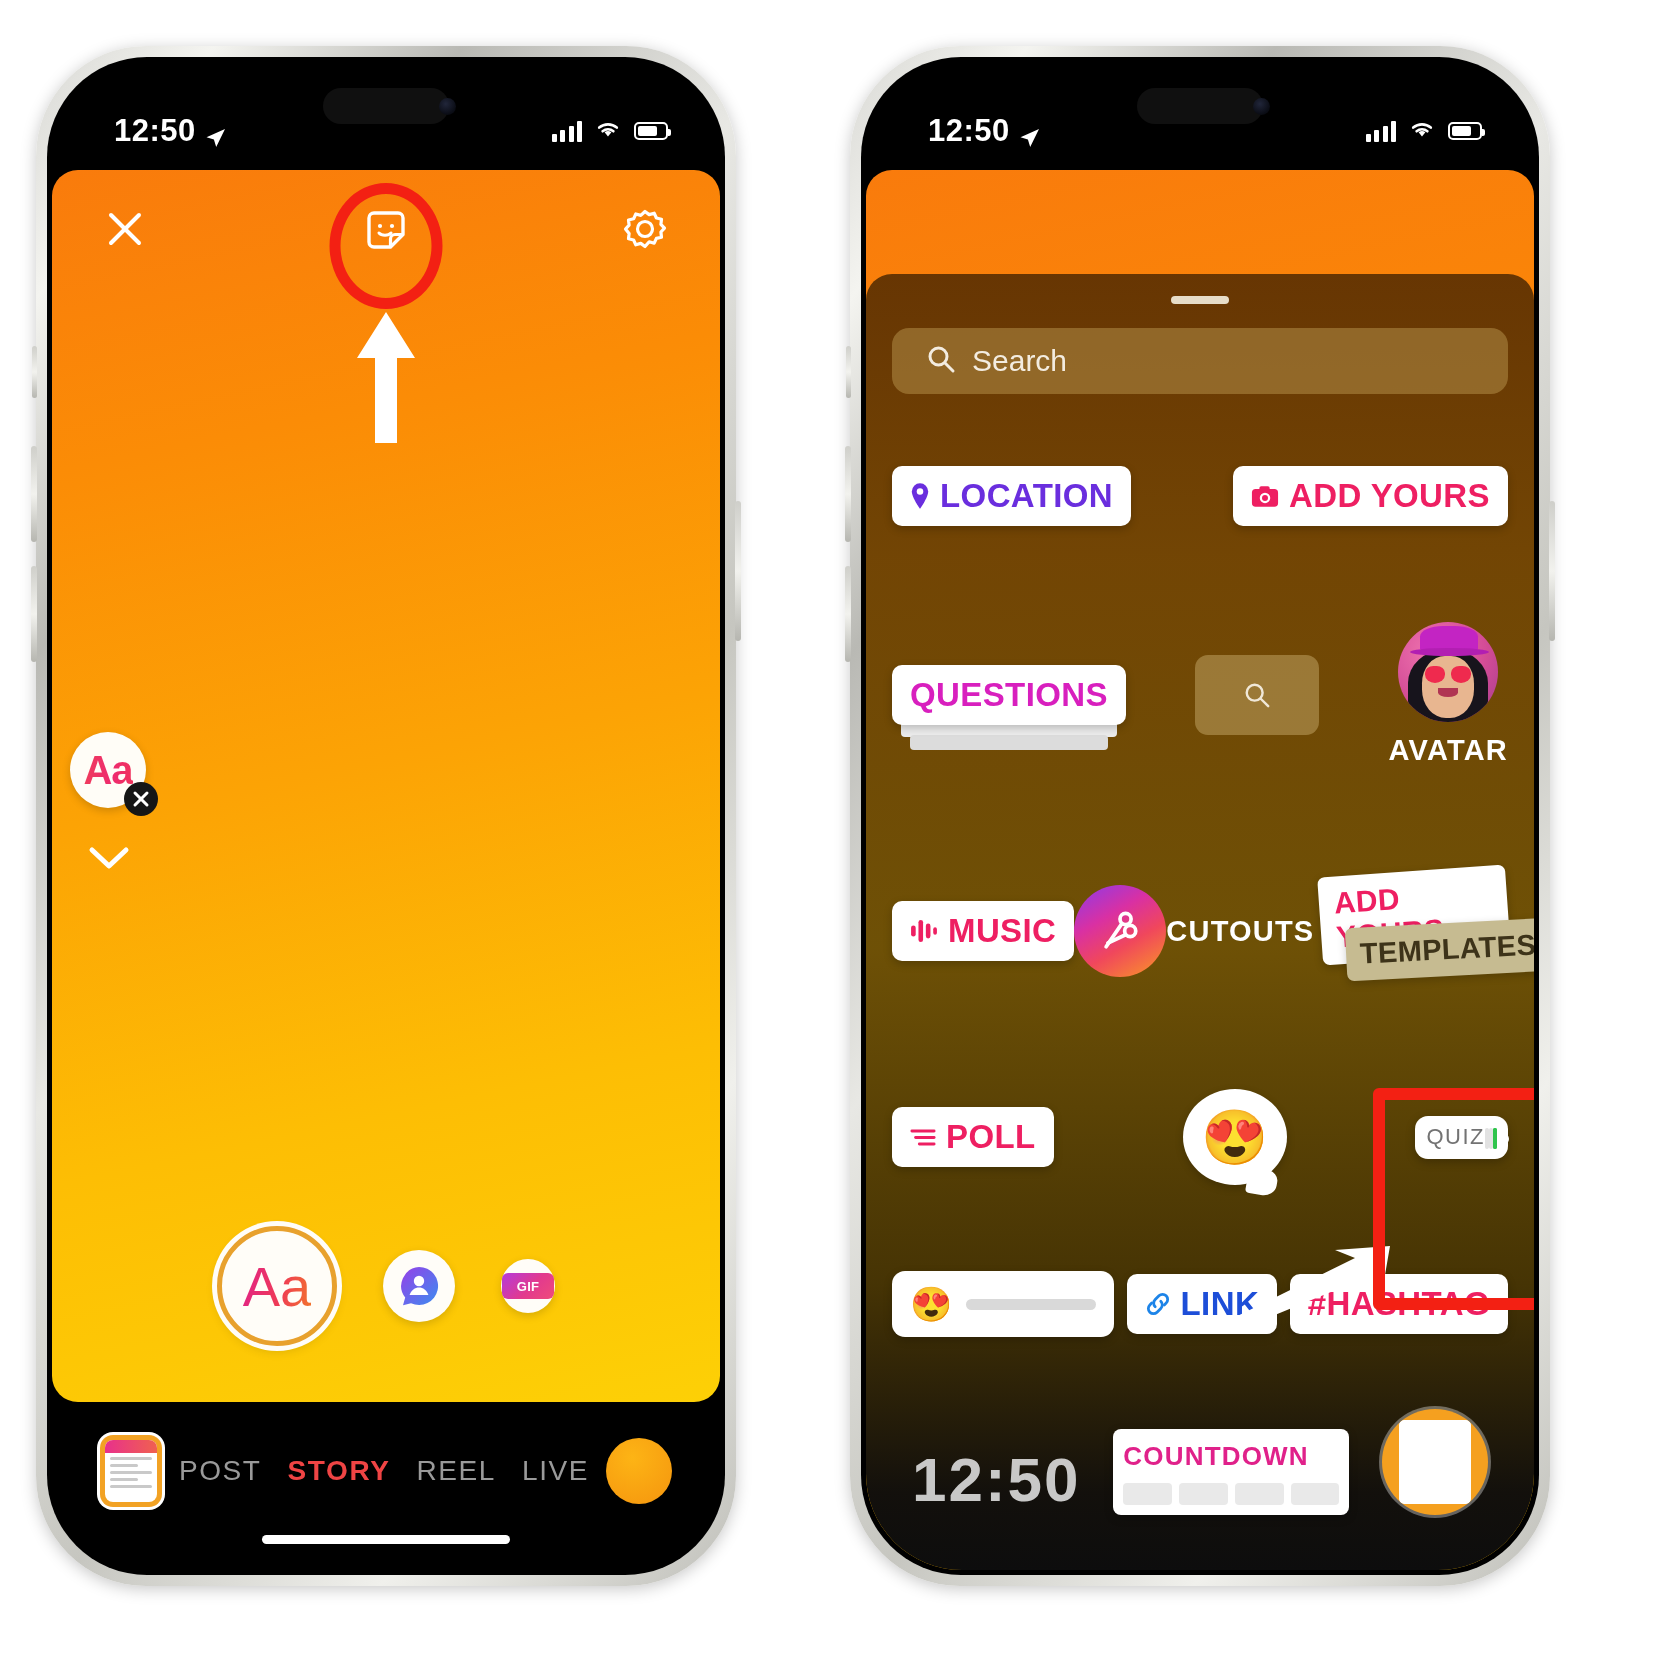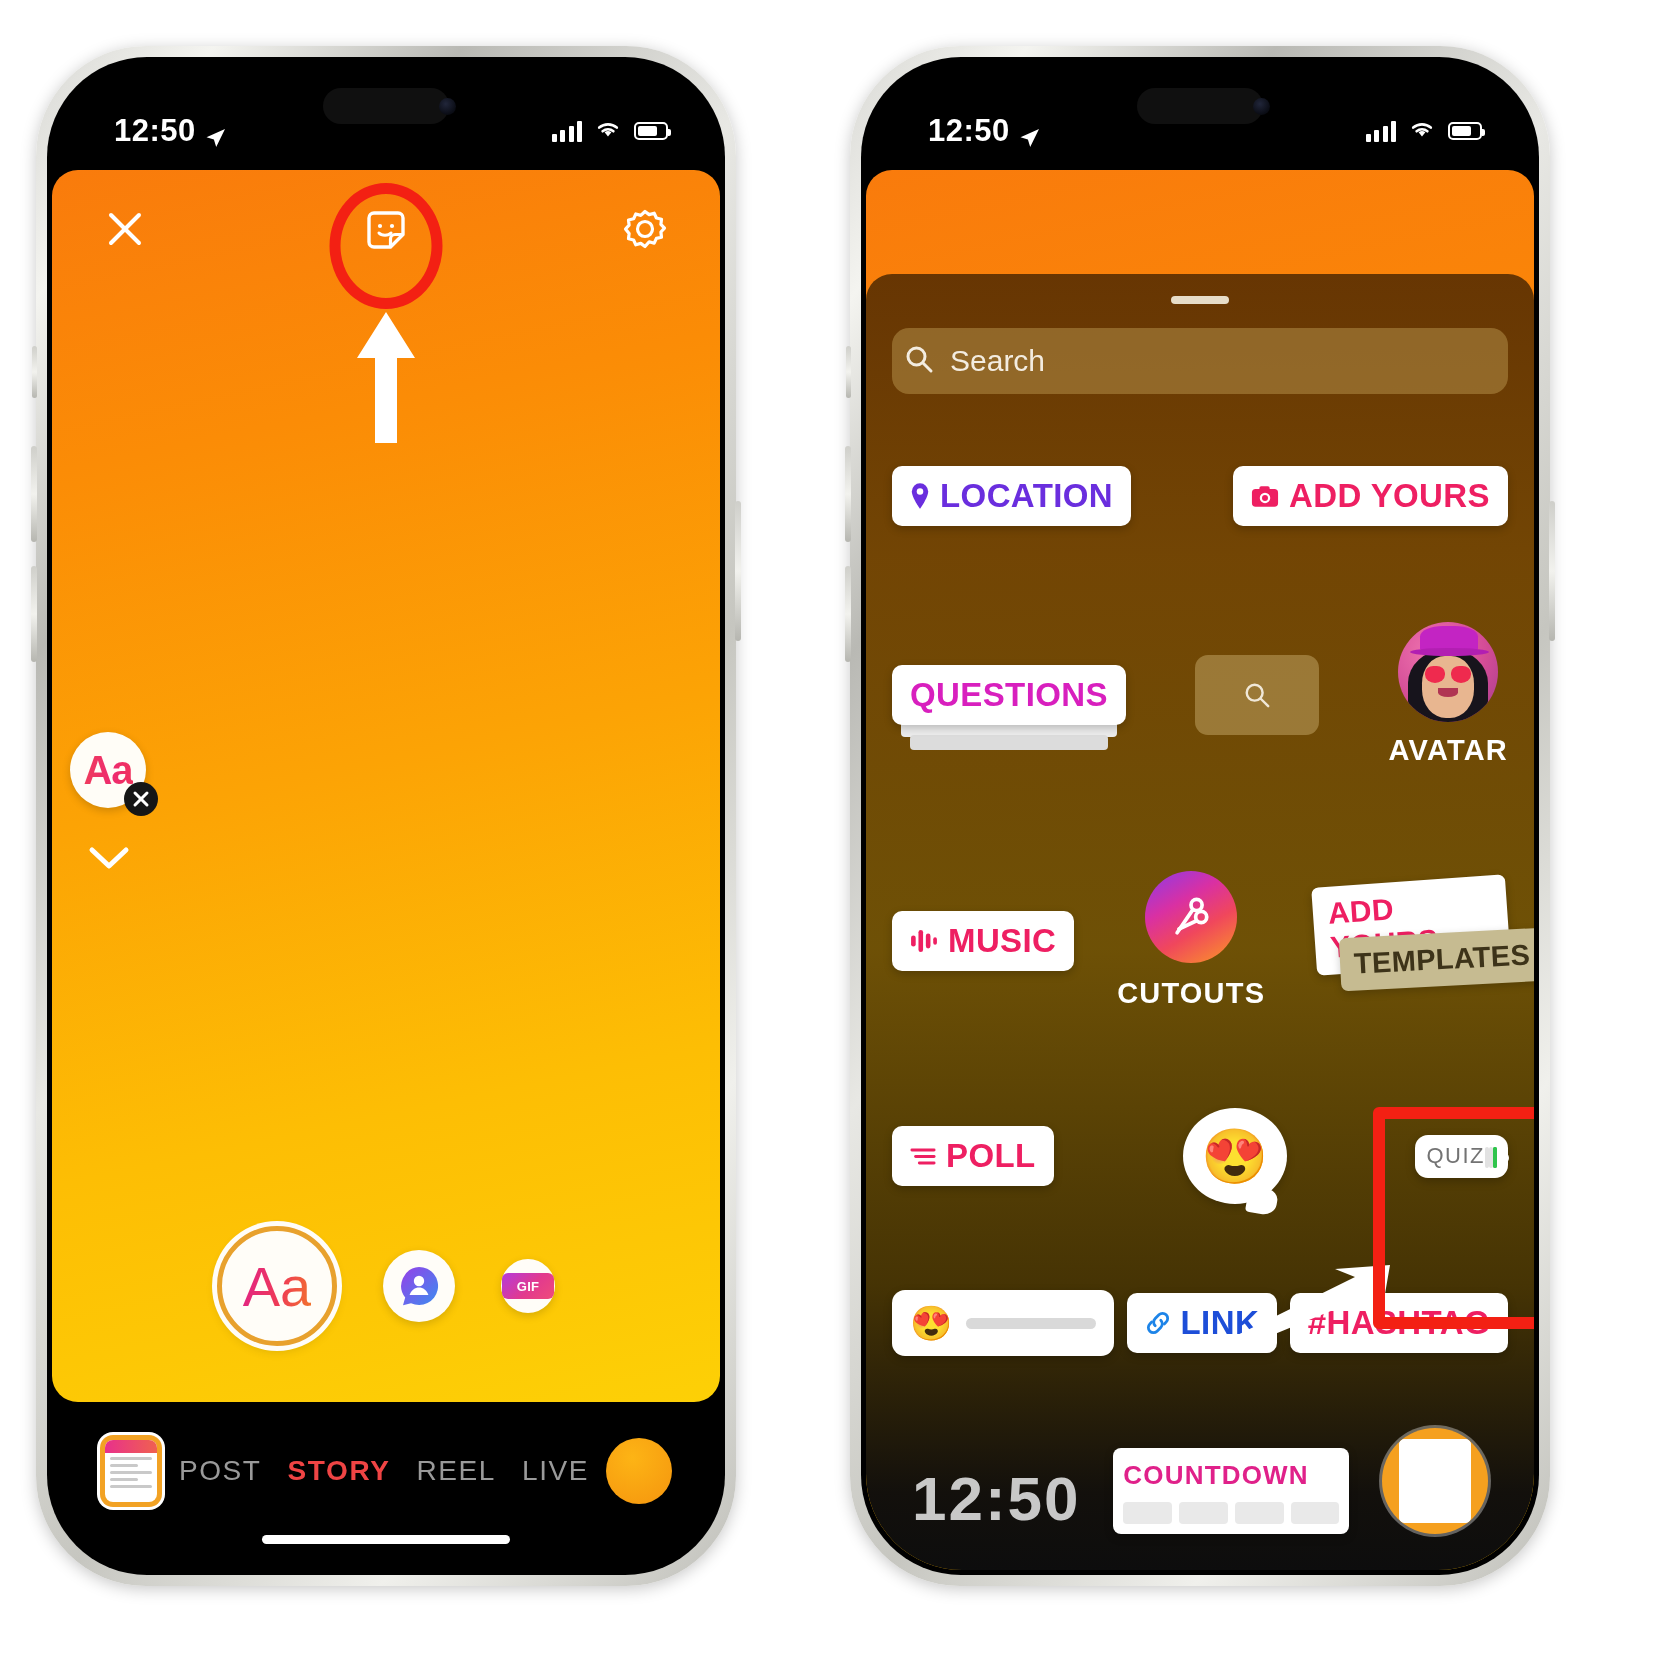--- a/index.html
+++ b/index.html
@@ -174,21 +174,21 @@
   .tray {
     position: absolute; top: 212px; left: 0; right: 0; bottom: 0;
     background: linear-gradient(180deg, rgba(92,48,2,.93) 0%, rgba(104,64,4,.93) 22%, rgba(98,74,6,.92) 52%, rgba(60,45,4,.95) 78%, rgba(16,14,12,.99) 94%, #0d0d0d 100%);
     border-radius: 26px 26px 0 0;
     overflow: hidden;
   }
   .grabber { width: 58px; height: 8px; border-radius: 5px; background: #e7ddc9; margin: 22px auto 0; }
   .search-bar {
     margin: 24px 26px 0; height: 66px; border-radius: 17px;
     background: rgba(201,166,92,.42);
-    display: flex; align-items: center; gap: 16px; padding: 0 12px;
+    display: flex; align-items: center; gap: 16px; padding: 0 34px;
   }
   .search-bar .ph { color: #f3ece0; font-size: 30px; }
 
   .sgrid { padding: 36px 26px 0; }
   .srow { display: flex; align-items: center; justify-content: space-between; }
   .srow.r1 { margin-top: 36px; }
   .srow.r2 { margin-top: 96px; }
   .srow.r3 { margin-top: 104px; }
   .srow.r4 { margin-top: 98px; }
   .srow.r5 { margin-top: 86px; }
@@ -225,21 +225,21 @@
   }
   .av-hat { position:absolute; left:22%; top:4%; width:58%; height:26%; background:#c324c3; border-radius: 40% 40% 14% 14%; }
   .av-hat::after { content:""; position:absolute; left:-18%; bottom:-4px; width:136%; height:32%; background:#b21fb2; border-radius:50%; }
   .av-hair { position:absolute; left:10%; top:28%; width:80%; height:72%; background:#17141c; border-radius: 46% 46% 30% 30%; }
   .av-face { position:absolute; left:24%; top:34%; width:52%; height:62%; background:#e8b690; border-radius: 44% 44% 46% 46%; }
   .av-eye { position:absolute; top:44%; width:20%; height:17%; background:#ef2a4e; border-radius: 50% 50% 60% 60%; }
   .av-eye.l { left: 27%; } .av-eye.r { left: 53%; }
   .av-mouth { position:absolute; left:40%; top:66%; width:20%; height:9%; background:#b03553; border-radius: 0 0 50% 50%; }
   .cap { color: #fff; font-size: 29px; font-weight: 700; letter-spacing: 1.2px; text-align:center; }
 
-  .cutouts-block { display: flex; flex-direction: column; align-items: center; gap: 14px; }
+  .cutouts-block { display: flex; flex-direction: row; align-items: center; }
   .cut-circle {
     width: 92px; height: 92px; border-radius: 50%;
     background: linear-gradient(150deg,#8b3bea 0%,#d930a3 35%,#f0475c 62%,#fb9a25 100%);
     display: flex; align-items: center; justify-content: center;
   }
   .tmpl-stack { position: relative; width: 200px; height: 120px; }
   .tmpl-a {
     position: absolute; left: 6px; top: 0; background: #fff; color: #ee1f62;
     font-size: 30px; font-weight: 700; padding: 10px 15px; border-radius: 7px;
     transform: rotate(-4deg); box-shadow: 0 3px 8px rgba(0,0,0,.22); letter-spacing:.3px;

